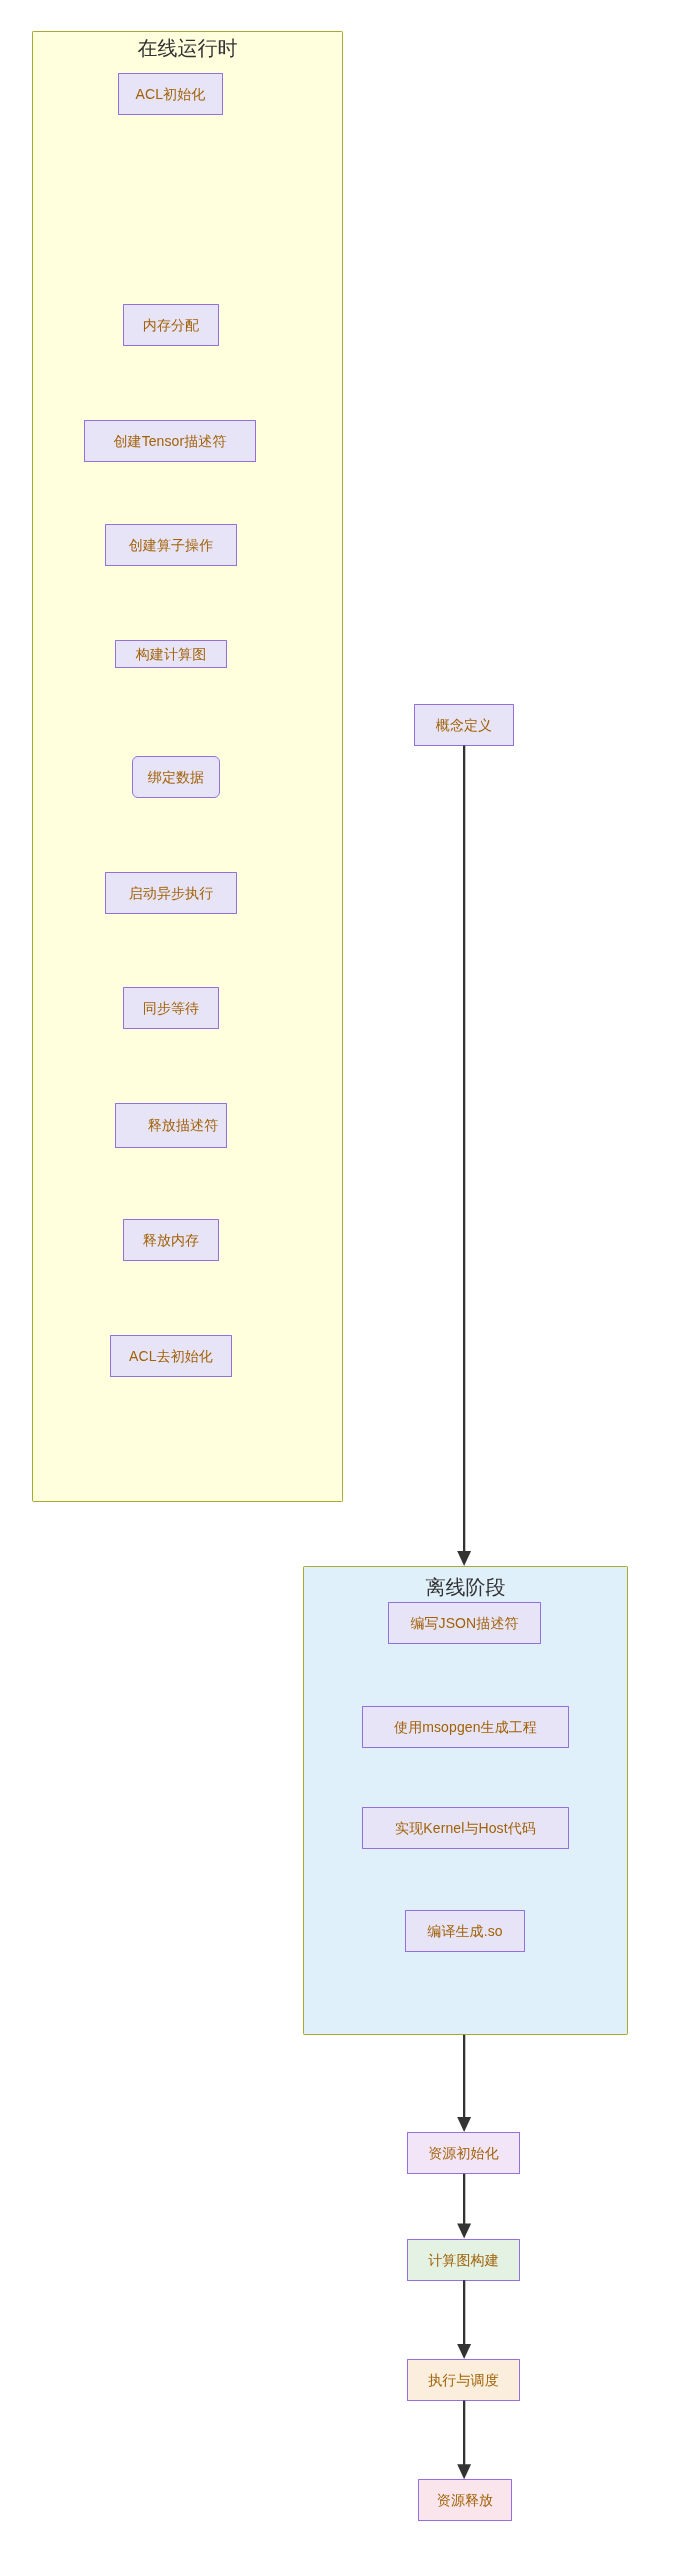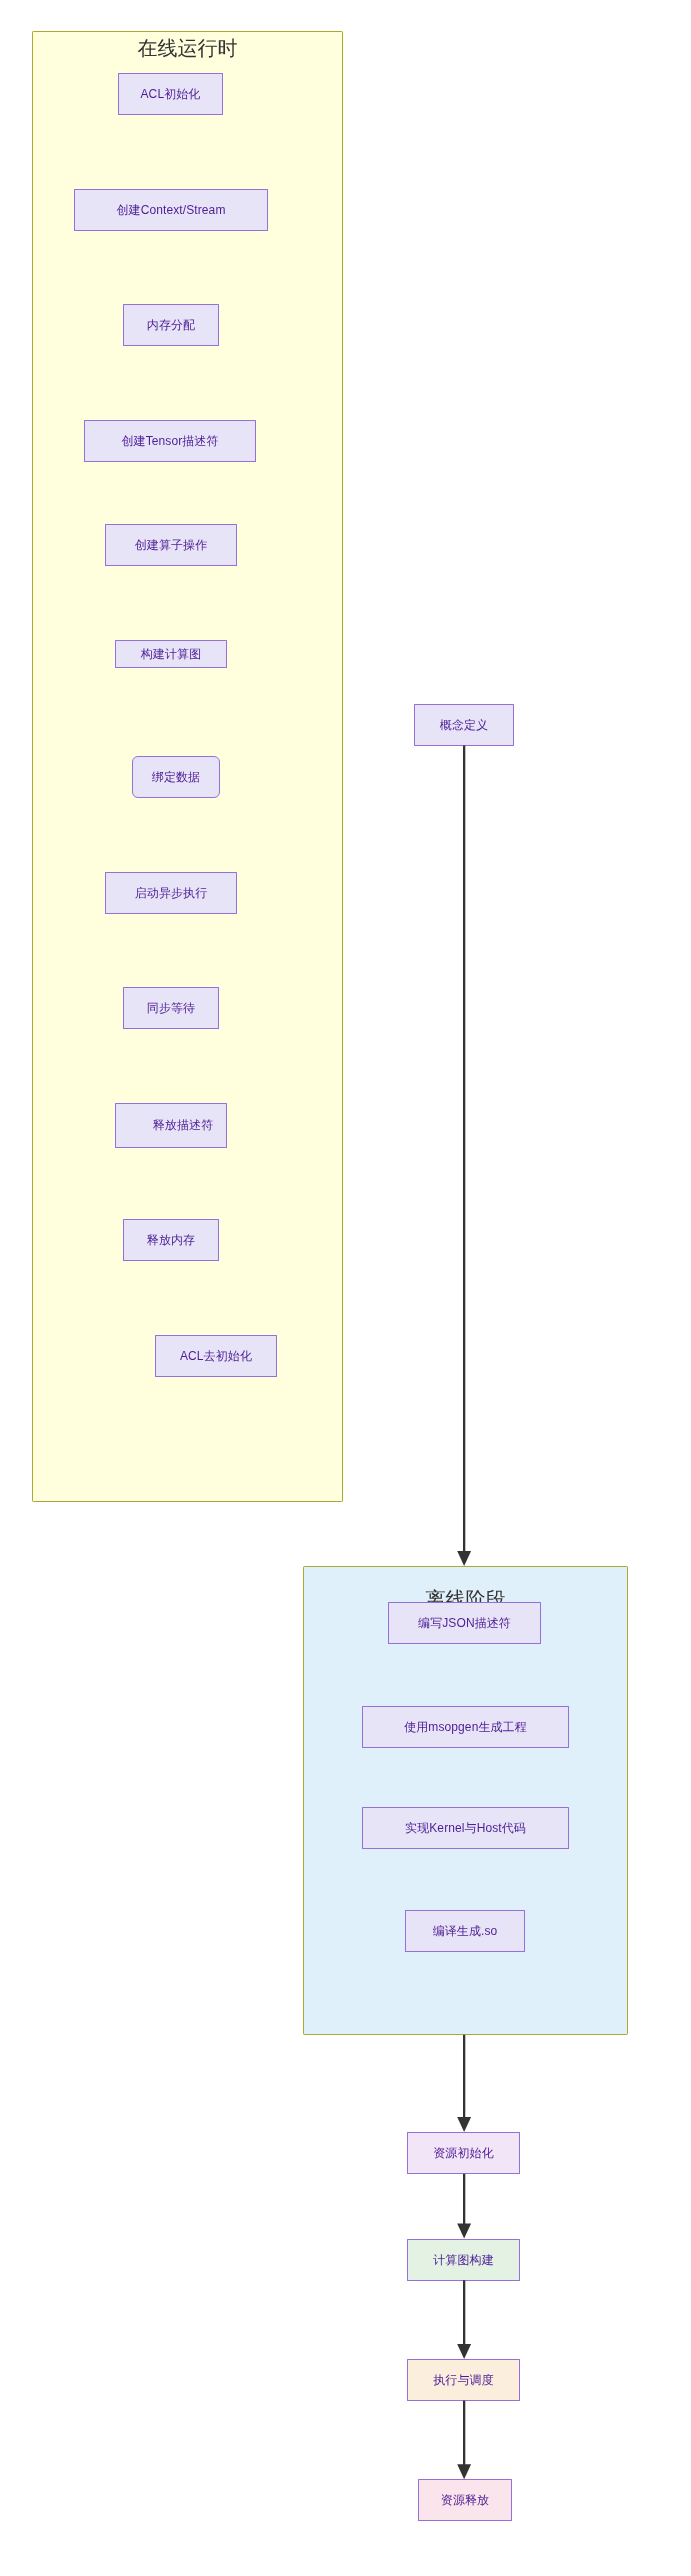--- a/index.html
+++ b/index.html
@@ -35,23 +35,23 @@
 
   
   .node{
     position:absolute;
     box-sizing:border-box;
     border:1.2px solid #9370db;
     border-radius:0.6px;
     display:flex;
     align-items:center;
     justify-content:center;
-    font-size:12px;
+    font-size:14px;
     line-height:1.2;
-    color:#4c1d95;
+    color:#a16207;
     white-space:nowrap;
     letter-spacing:0.1px;
   }
   .fill-lav   {background:#e8e4f8;}
   .fill-pinklav{background:#f3e5f8;}
   .fill-green {background:#e4f2e4;}
   .fill-peach {background:#fceedd;}
   .fill-pink  {background:#fbe5ec;}
 
   
@@ -65,23 +65,20 @@
 <div id="canvas">
 
   <div class="cluster yellow" style="left:32px; top:31px; width:311px; height:1471px;">
     <div class="cluster-title" style="top:8px;">在线运行时</div>
   </div>
 
   <div class="node fill-lav" style="left:118px; top:73px; width:105px; height:42px;">
     <span>ACL初始化</span>
   </div>
 
-  <div class="node fill-lav" style="left:74px; top:189px; width:194px; height:42px;">
-    <span>创建Context/Stream</span>
-  </div>
 
   <div class="node fill-lav" style="left:123px; top:304px; width:96px; height:42px;">
     <span>内存分配</span>
   </div>
 
   <div class="node fill-lav" style="left:84px; top:420px; width:172px; height:42px;">
     <span>创建Tensor描述符</span>
   </div>
 
   <div class="node fill-lav" style="left:105px; top:524px; width:132px; height:42px;">
@@ -105,30 +102,30 @@
   </div>
 
   <div class="node fill-lav" style="left:115px; top:1103px; width:112px; height:45px;padding-left:24px;">
     <span>释放描述符</span>
   </div>
 
   <div class="node fill-lav" style="left:123px; top:1219px; width:96px; height:42px;">
     <span>释放内存</span>
   </div>
 
-  <div class="node fill-lav" style="left:110px; top:1335px; width:122px; height:42px;margin-left:45px;">
+  <div class="node fill-lav" style="left:110px; top:1335px; width:122px; height:42px;">
     <span>ACL去初始化</span>
   </div>
 
   <div class="node fill-lav" style="left:414px; top:704px; width:100px; height:42px;">
     <span>概念定义</span>
   </div>
 
   <div class="cluster blue" style="left:303px; top:1566px; width:325px; height:469px;">
-    <div class="cluster-title" style="top:24px;">离线阶段</div>
+    <div class="cluster-title" style="top:12px;">离线阶段</div>
   </div>
 
   <div class="node fill-lav" style="left:388px; top:1602px; width:153px; height:42px;align-items:center;">
     <span>编写JSON描述符</span>
   </div>
 
   <div class="node fill-lav" style="left:362px; top:1706px; width:207px; height:42px;">
     <span>使用msopgen生成工程</span>
   </div>
 

